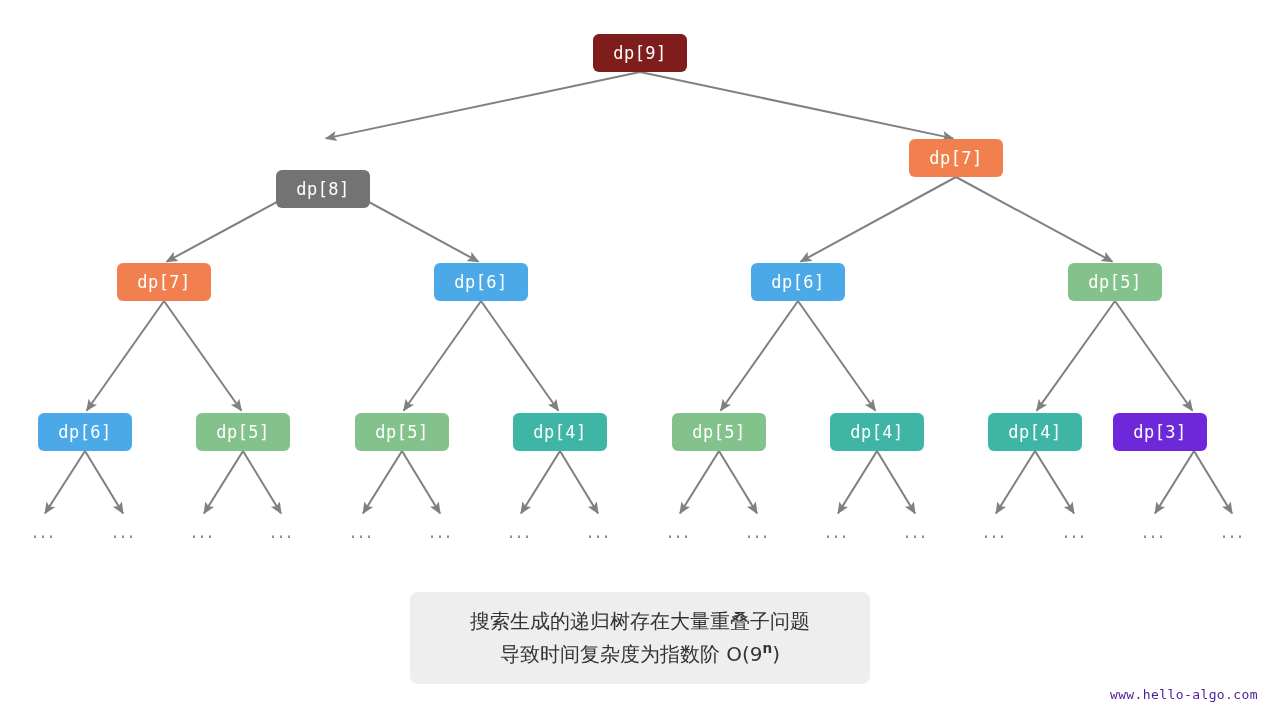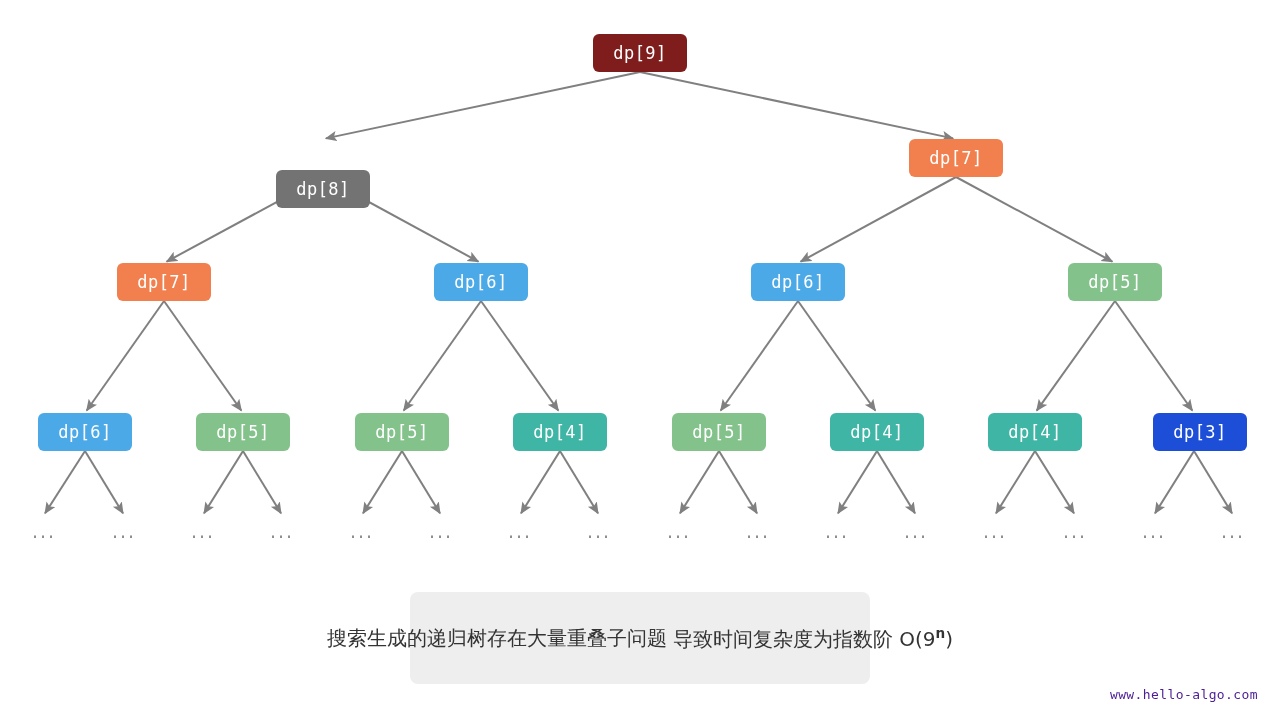--- a/index.html
+++ b/index.html
@@ -57,21 +57,21 @@
   }
   #caption-box {
     position: absolute;
     left: 410px;
     top: 592px;
     width: 460px;
     height: 92px;
     background: #eeeeee;
     border-radius: 8px;
     display: flex;
-    flex-direction: row;
+    flex-direction: column;
     align-items: center;
     justify-content: center;
     gap: 6px;
   }
   .caption-line {
     color: #333333;
     font-family: "DejaVu Sans", "Liberation Sans", sans-serif;
     font-size: 20px;
     line-height: 1.25;
     white-space: nowrap;
@@ -175,21 +175,21 @@
       </div>
       <div class="node" style="left: 672px; top: 413px; width: 94px; background: rgb(132, 194, 140);">
         <span class="lbl">dp[5]</span>
       </div>
       <div class="node" style="left: 830px; top: 413px; width: 94px; background: rgb(63, 181, 165);">
         <span class="lbl">dp[4]</span>
       </div>
       <div class="node" style="left: 988px; top: 413px; width: 94px; background: rgb(63, 181, 165);">
         <span class="lbl">dp[4]</span>
       </div>
-      <div class="node" style="left: 1153px; top: 413px; width: 94px; background: #1d4ed8;">
+      <div class="node" style="left: 1113px; top: 413px; width: 94px; background: #6d28d9;">
         <span class="lbl">dp[3]</span>
       </div>
     </div>
   <div id="ellipsis-group">
       <div class="ellipsis" style="left: 44px; top: 537px;">···</div>
       <div class="ellipsis" style="left: 124px; top: 537px;">···</div>
       <div class="ellipsis" style="left: 203px; top: 537px;">···</div>
       <div class="ellipsis" style="left: 282px; top: 537px;">···</div>
       <div class="ellipsis" style="left: 362px; top: 537px;">···</div>
       <div class="ellipsis" style="left: 441px; top: 537px;">···</div>

